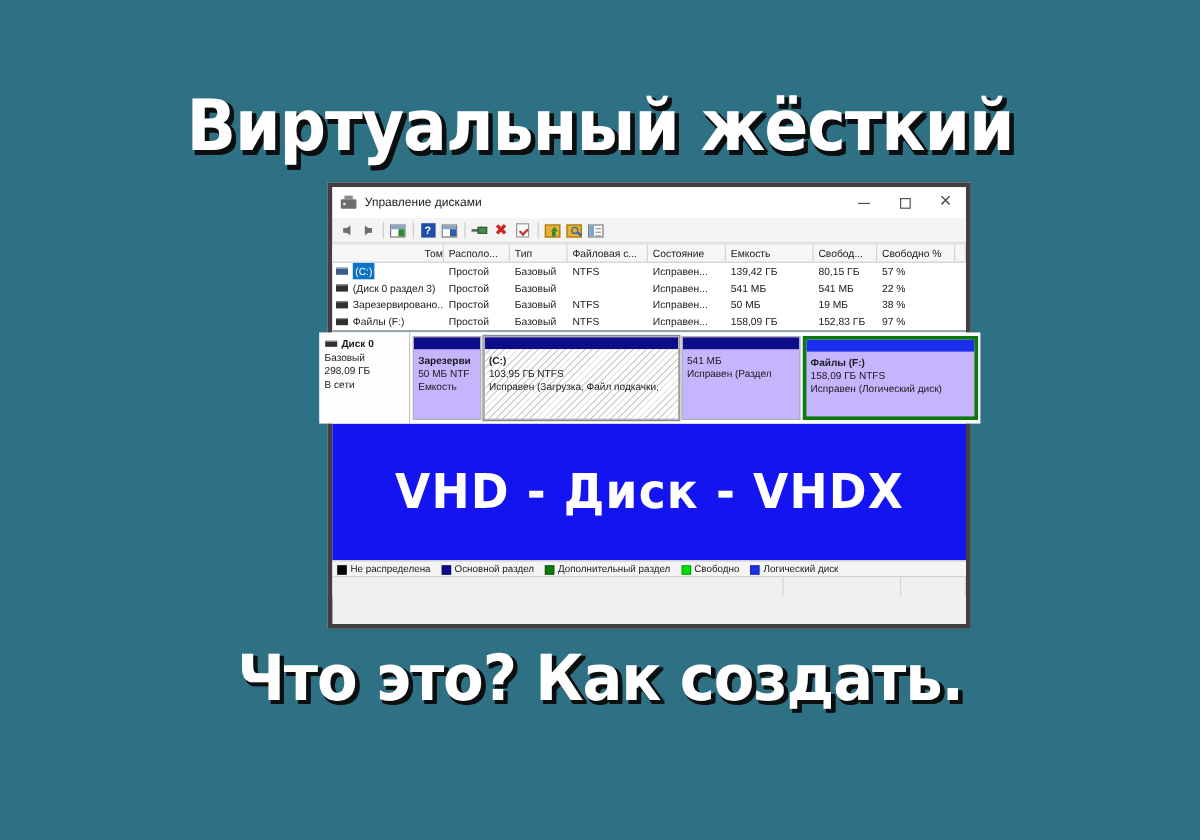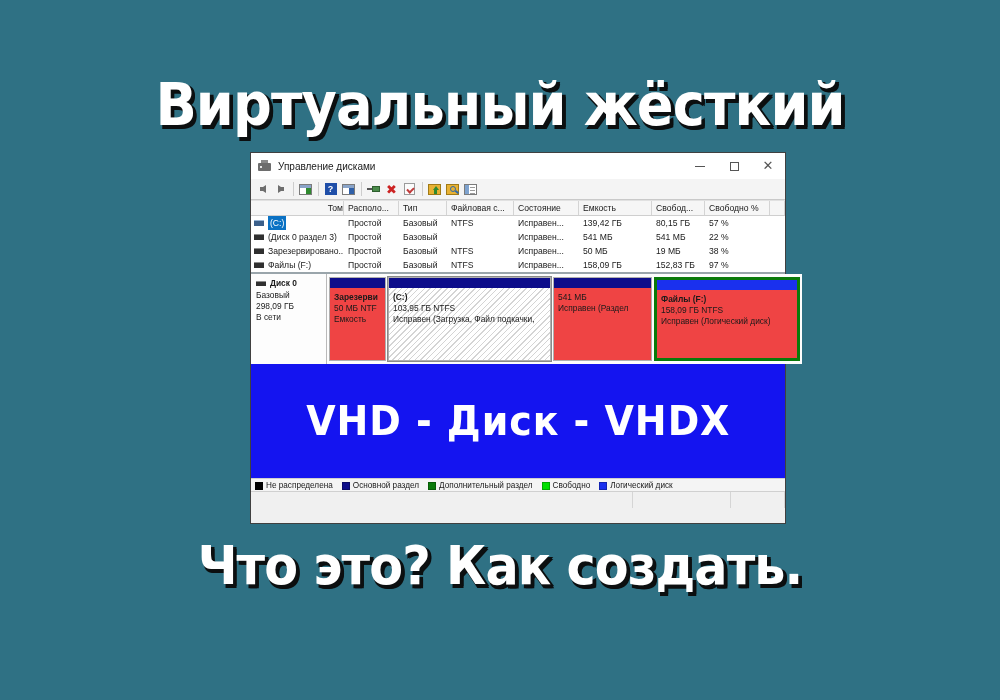--- a/index.html
+++ b/index.html
@@ -46,26 +46,26 @@
   #title-bottom {
     top: 535px;
     font-size: 53px;
     line-height: 62px;
     transform: scaleX(0.93);
   }
 
   
   #win {
     position: absolute;
-    left: 250px;
+    left: 273px;
     top: 152px;
     width: 536px;
     height: 372px;
     background: #f0f0f0;
-    border: 1px solid #404040;
+    border: 4px solid #404040;
     box-sizing: border-box;
     font-size: 9px;
     color: #0b0b0b;
   }
 
   
   .titlebar {
     height: 26px;
     background: #ffffff;
     display: flex;
@@ -393,25 +393,26 @@
   .c2 { width: 48px; }
   .c3 { width: 67px; }
   .c4 { width: 65px; }
   .c5 { width: 73px; }
   .c6 { width: 53px; }
   .c7 { width: 65px; }
   .c8 { flex: 1 1 auto; }
 
   
   .diskpane {
-    height: 92px;
+    height: 78px;
     background: #ffffff;
     border-top: 2px solid #9aa5ab;
     display: flex;
     box-sizing: border-box;
+    justify-content: center;
   }
   .disk-info {
     width: 76px;
     flex: 0 0 auto;
     border-right: 1px solid #b9b9b9;
     padding: 4px 5px 0 5px;
     box-sizing: border-box;
     font-size: 8.4px;
     line-height: 11px;
     color: #1a1a1a;
@@ -434,21 +435,21 @@
     display: flex;
     padding: 3px 2px 3px 2px;
     box-sizing: border-box;
     background: #fdfdfd;
     gap: 2px;
   }
   .part {
     position: relative;
     border: 1px solid #b0b0b0;
     box-sizing: border-box;
-    background: #ef4444;
+    background: #c4b5fd;
     overflow: hidden;
   }
   .part.ext {
     border: 3px solid #0a7a0a;
     padding: 0;
   }
   .part .bar {
     height: 10px;
     background: #0d0d8a;
   }

